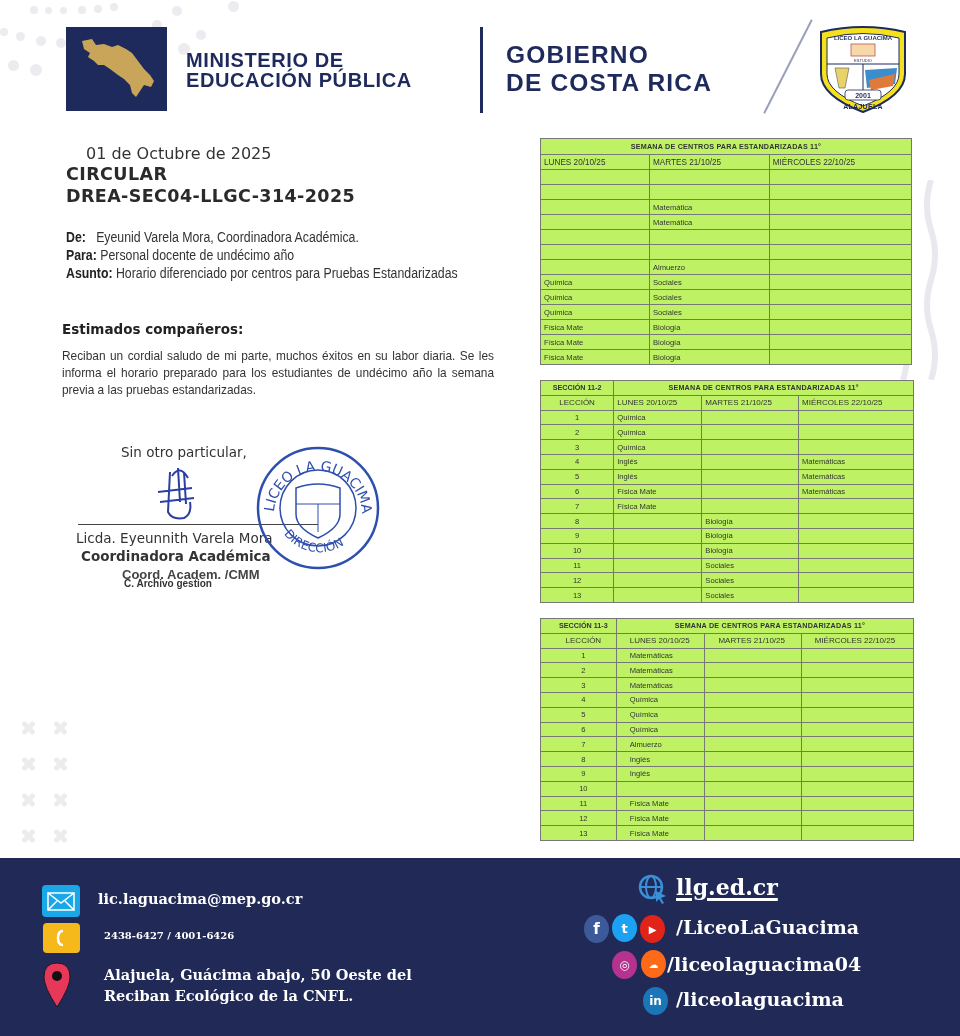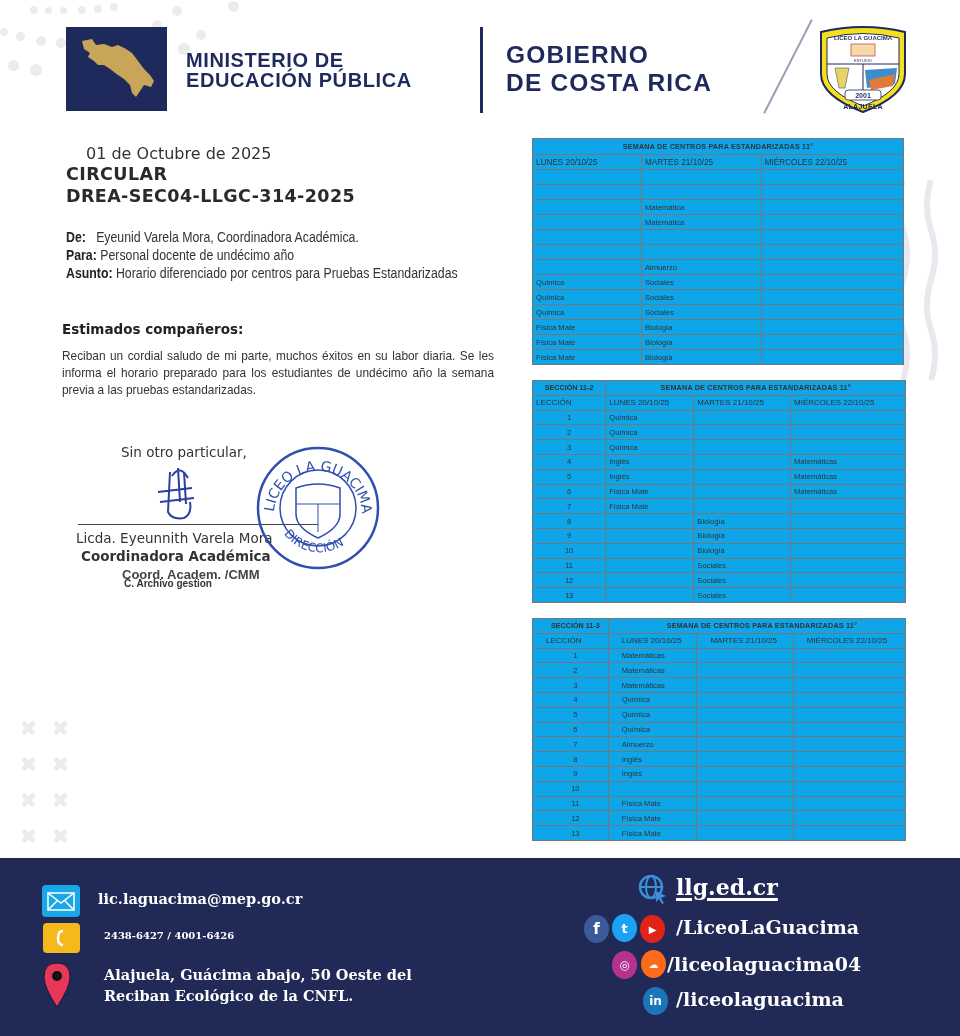--- a/index.html
+++ b/index.html
@@ -39,26 +39,26 @@
   .xmarks { position: absolute; left: 20px; top: 720px; }
   .xmark { position: absolute; width: 16px; height: 16px; }
   .xmark::before, .xmark::after { content: ""; position: absolute; left: 6px; top: 0; width: 5px; height: 16px; background: #ececef; border-radius: 2px; }
   .xmark::before { transform: rotate(45deg); }
   .xmark::after { transform: rotate(-45deg); }
 
   
   .waves { position: absolute; left: 895px; top: 180px; width: 60px; height: 200px; }
 
   
-  table.sched { position: absolute; border-collapse: collapse; font-family: "Liberation Sans", sans-serif; color: #333; background: #0ea5e9; }
+  table.sched { position: absolute; border-collapse: collapse; font-family: "Liberation Sans", sans-serif; color: #333; background: #bef264; margin-left: 8px; }
   table.sched td, table.sched th { border: 1px solid #777; font-weight: normal; padding: 0 3px; white-space: nowrap; overflow: hidden; }
   table.sched th.title { font-weight: bold; font-size: 7.2px; text-align: center; letter-spacing: 0.2px; }
   table.sched th.sec { font-weight: bold; font-size: 7.2px; text-align: center; }
   table.sched th.colh { font-size: 8px; text-align: left; }
-  table.sched th.colh.c { text-align: left; }
+  table.sched th.colh.c { text-align: center; }
   table.sched td { font-size: 7.6px; }
   table.sched td.num { text-align: center; }
 
   #t1 { left: 532px; top: 138px; width: 372px; }
   #t1 td, #t1 th { height: 15px; }
   #t1 th.title { height: 16px; }
   #t1 th.colh { height: 15px; font-size: 8.2px; }
   #t2 { left: 532px; top: 380px; width: 374px; }
   #t2 td, #t2 th { height: 14.8px; }
   #t3 { left: 532px; top: 618px; width: 374px; }

